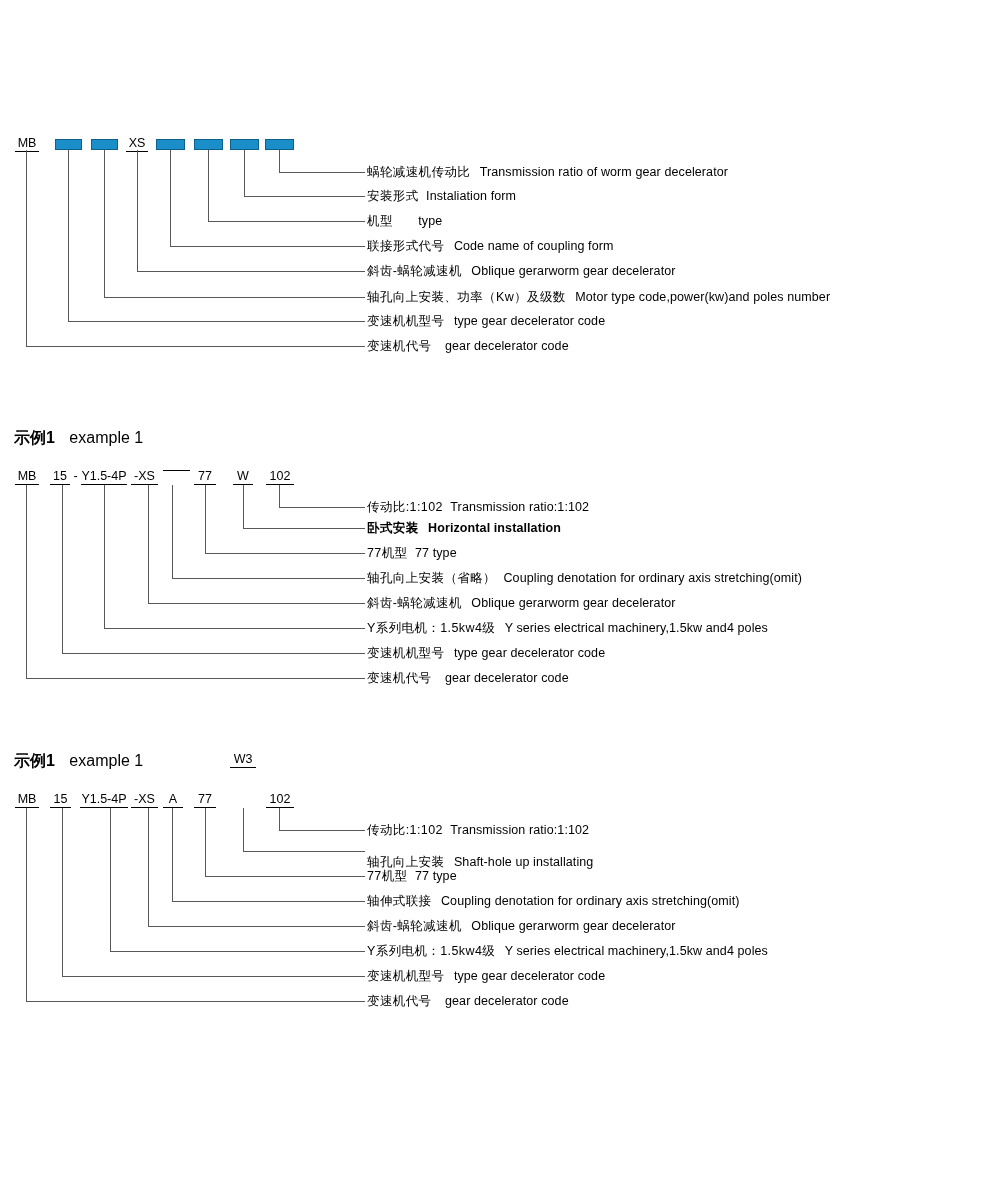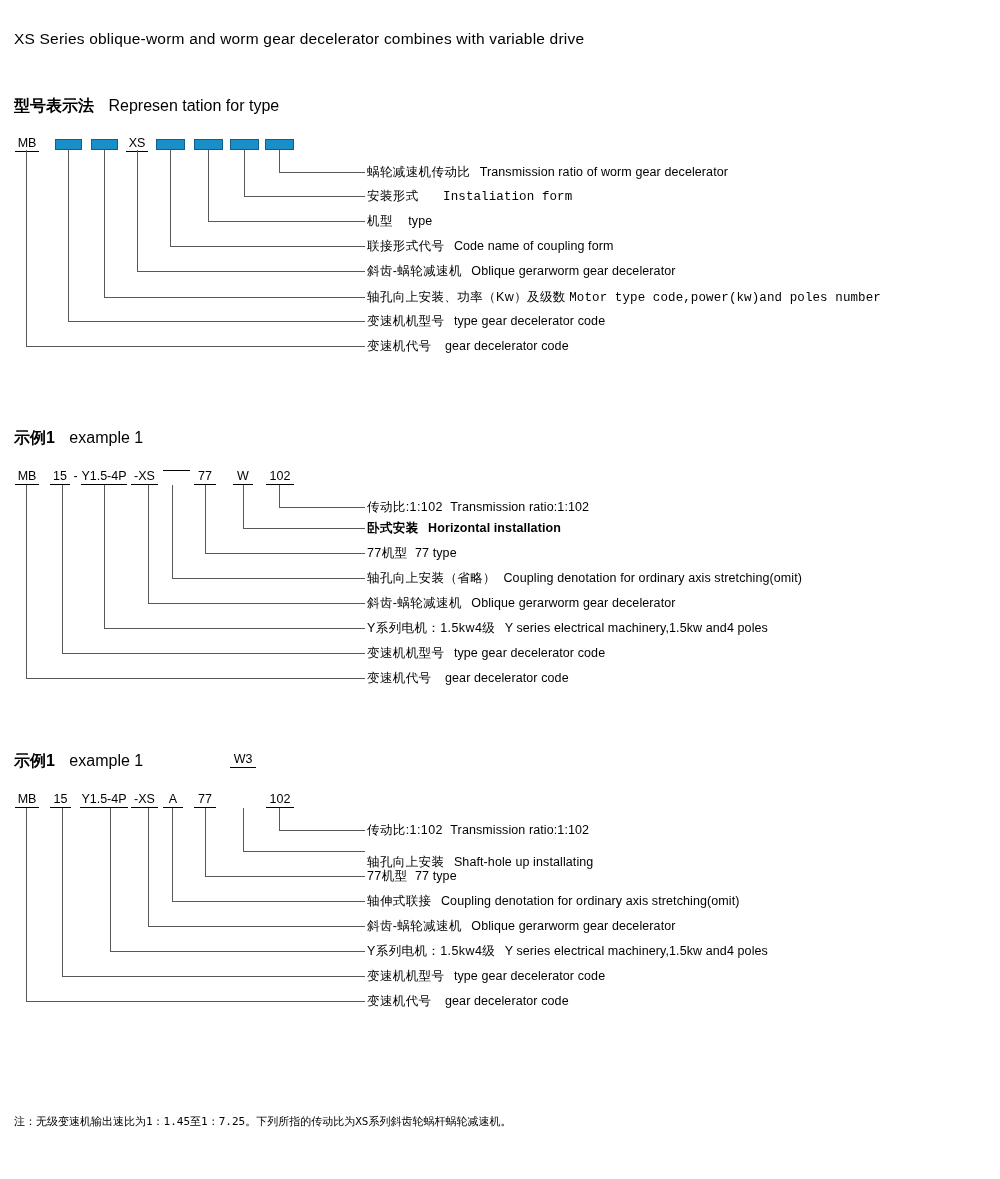--- a/index.html
+++ b/index.html
@@ -102,26 +102,21 @@
     color: #000;
   }
   .notes .line { white-space: nowrap; }
   .notes .wrap { white-space: normal; width: 975px; }
 </style>
 </head>
 <body>
 
 <div class="page">
 
-  <div class="title-en">XS Series oblique-worm and worm gear decelerator combines with variable drive</div>
-
-  <div class="section-head" style="top:96px;">
-    <span>型号表示法</span>
-    <span class="en" style="margin-left:10px;">Represen tation for type</span>
-  </div>
+
 
   <div class="diagram">
 
     <div class="tok under" style="left:15px; top:136px; width:24px;">MB</div>
     <div class="bluebox" style="left:55px; top:139px; width:27px;"></div>
     <div class="bluebox" style="left:91px; top:139px; width:27px;"></div>
     <div class="tok under" style="left:126px; top:136px; width:22px;">XS</div>
     <div class="bluebox" style="left:156px; top:139px; width:29px;"></div>
     <div class="bluebox" style="left:194px; top:139px; width:29px;"></div>
     <div class="bluebox" style="left:230px; top:139px; width:29px;"></div>
@@ -150,37 +145,37 @@
 
     <div class="vline" style="left:26px; top:150px; height:196px;"></div>
     <div class="hline" style="left:26px; top:346px; width:339px;"></div>
 
     <div class="legend" style="left:367px; top:165px;">
       <span class="cn">蜗轮减速机传动比</span>
       <span class="en" style="margin-left:6px;">Transmission ratio of worm gear decelerator</span>
     </div>
     <div class="legend" style="left:367px; top:189px;">
       <span class="cn">安装形式</span>
-      <span class="en" style="margin-left:21px;font-family:Liberation Mono, monospace;">Instaliation form</span>
+      <span class="en" style="margin-left:4px;">Instaliation form</span>
     </div>
     <div class="legend" style="left:367px; top:214px;">
       <span class="cn">机型</span>
-      <span class="en" style="margin-left:12px;">type</span>
+      <span class="en" style="margin-left:22px;">type</span>
     </div>
     <div class="legend" style="left:367px; top:239px;">
       <span class="cn">联接形式代号</span>
       <span class="en" style="margin-left:6px;">Code name of coupling form</span>
     </div>
     <div class="legend" style="left:367px; top:264px;">
       <span class="cn">斜齿-蜗轮减速机</span>
       <span class="en" style="margin-left:6px;">Oblique gerarworm gear decelerator</span>
     </div>
     <div class="legend" style="left:367px; top:290px;">
       <span class="cn">轴孔向上安装、功率（Kw）及级数</span>
-      <span class="en" style="font-family:Liberation Mono, monospace;">Motor type code,power(kw)and poles number</span>
+      <span class="en" style="margin-left:6px;">Motor type code,power(kw)and poles number</span>
     </div>
     <div class="legend" style="left:367px; top:314px;">
       <span class="cn">变速机机型号</span>
       <span class="en" style="margin-left:6px;">type gear decelerator code</span>
     </div>
     <div class="legend" style="left:367px; top:339px;">
       <span class="cn">变速机代号</span>
       <span class="en" style="margin-left:10px;">gear decelerator code</span>
     </div>
   </div>
@@ -328,16 +323,15 @@
       <span class="cn">变速机机型号</span>
       <span class="en" style="margin-left:6px;">type gear decelerator code</span>
     </div>
     <div class="legend" style="left:367px; top:994px;">
       <span class="cn">变速机代号</span>
       <span class="en" style="margin-left:10px;">gear decelerator code</span>
     </div>
   </div>
 
   <div class="notes" style="top:1112px;">
-    <div class="line">注：无级变速机输出速比为1：1.45至1：7.25。下列所指的传动比为XS系列斜齿轮蜗杆蜗轮减速机。</div>
   </div>
 
 </div>
 
 </body></html>

